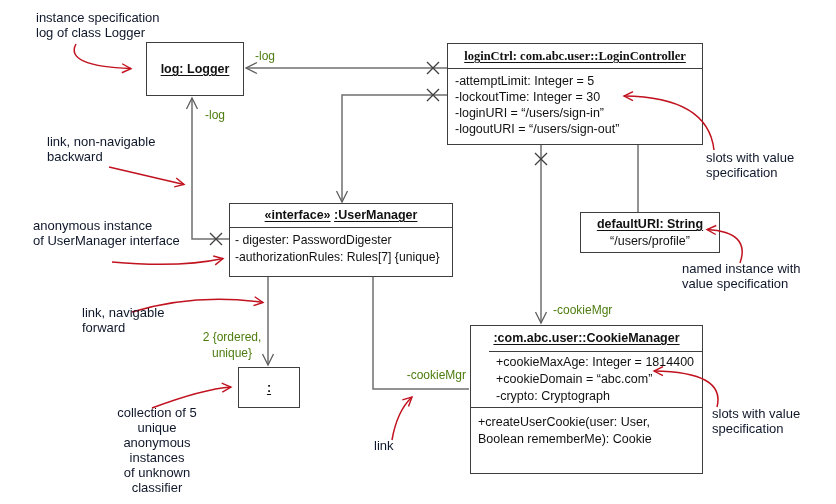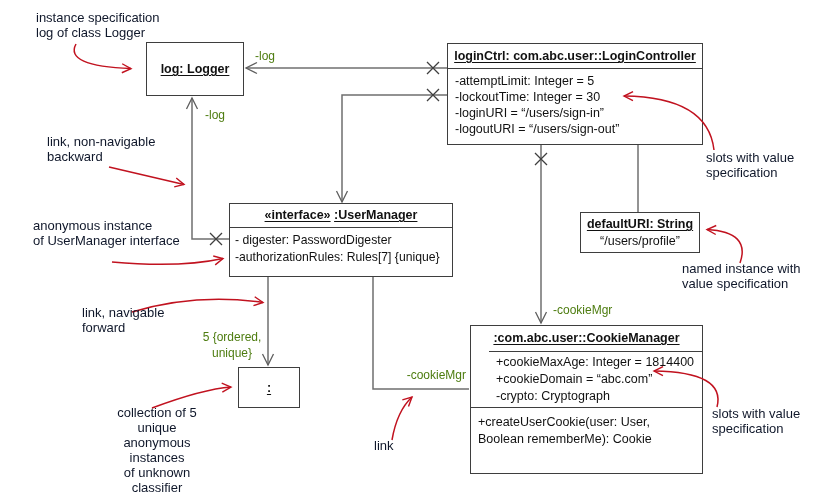--- a/index.html
+++ b/index.html
@@ -77,21 +77,21 @@
     </g>
   </svg>
 
   <div class="node" style="left:146px;top:42px;width:98px;height:54px;display:flex;align-items:center;justify-content:center;">
     <div class="title">
       <span class="u">log: Logger</span>
     </div>
   </div>
 
   <div class="node" style="left:447px;top:43px;width:256px;height:102px;">
-    <div class="title" style="height:24px;line-height:24px;">
+    <div class="title" style="height:24px;line-height:24px;font-family:Liberation Serif, serif;">
       <span class="u">loginCtrl: com.abc.user::LoginController</span>
     </div>
     <div class="compartment attrs" style="padding:4px 7px 0;line-height:16px;">
       <div>-attemptLimit: Integer = 5</div>
       <div>-lockoutTime: Integer = 30</div>
       <div>-loginURI = “/users/sign-in”</div>
       <div>-logoutURI = “/users/sign-out”</div>
     </div>
   </div>
 
@@ -99,21 +99,21 @@
     <div class="title" style="height:23px;line-height:23px;">
       <span class="u" style="font-weight:bold;">«interface»</span>
       <span class="u">:UserManager</span>
     </div>
     <div class="compartment attrs" style="padding:4px 5px 0;line-height:17px;font-size:12.2px;">
       <div>- digester: PasswordDigester</div>
       <div>-authorizationRules: Rules[7] {unique}</div>
     </div>
   </div>
 
-  <div class="node" style="left:580px;top:212px;width:120px;height:41px;text-align:center;padding-top:3px;">
+  <div class="node" style="left:580px;top:212px;width:140px;height:41px;text-align:center;padding-top:3px;">
     <div class="title" style="line-height:17px;">
       <span class="u">defaultURI: String</span>
     </div>
     <div style="line-height:17px;">“/users/profile”</div>
   </div>
 
   <div class="node" style="left:470px;top:325px;width:233px;height:149px;">
     <div class="title" style="height:25px;line-height:25px;">
       <span class="u">:com.abc.user::CookieManager</span>
     </div>
@@ -129,21 +129,21 @@
   </div>
 
   <div class="node" style="left:238px;top:367px;width:62px;height:41px;display:flex;align-items:center;justify-content:center;">
     <div class="title">
       <span class="u">:</span>
     </div>
   </div>
 
   <div class="lbl" style="left:255px;top:49px;">-log</div>
   <div class="lbl" style="left:205px;top:108px;">-log</div>
-  <div class="lbl" style="left:197px;top:330px;width:70px;text-align:center;line-height:15.5px;">5 {ordered,
+  <div class="lbl" style="left:197px;top:330px;width:70px;text-align:center;line-height:15.5px;">2 {ordered,
 unique}</div>
   <div class="lbl" style="left:398px;top:368px;width:68px;text-align:right;">-cookieMgr</div>
   <div class="lbl" style="left:553px;top:303px;">-cookieMgr</div>
 
   <div class="anno" style="left:36px;top:10px;">instance specification
 log of class Logger</div>
   <div class="anno" style="left:47px;top:134px;">link, non-navigable
 backward</div>
   <div class="anno" style="left:33px;top:218px;">anonymous instance
 of UserManager interface</div>

